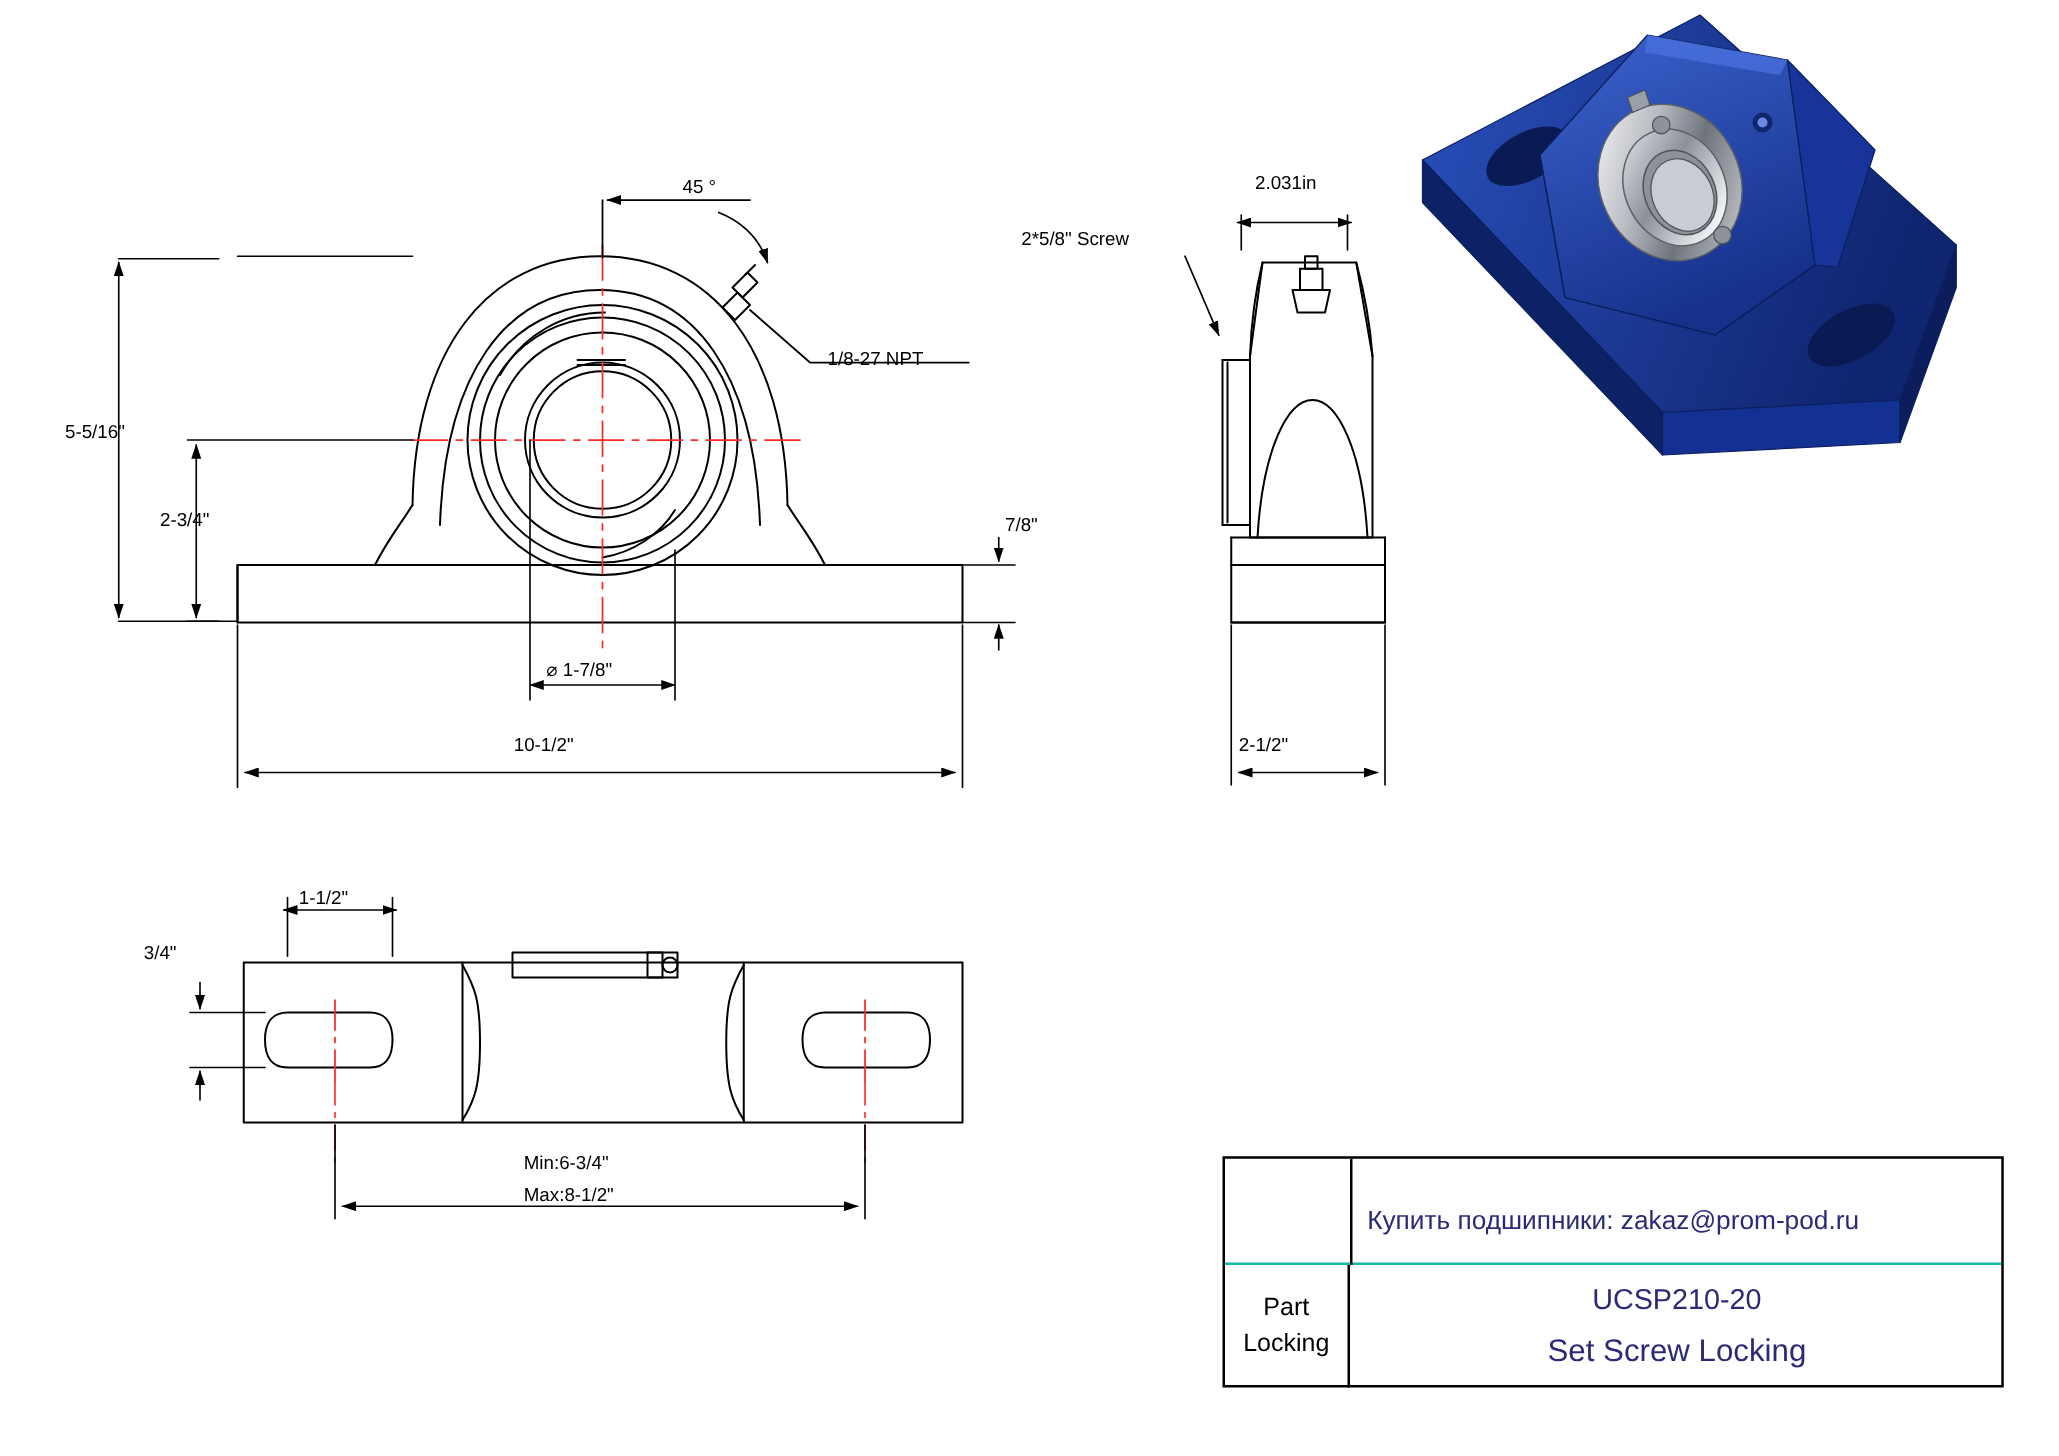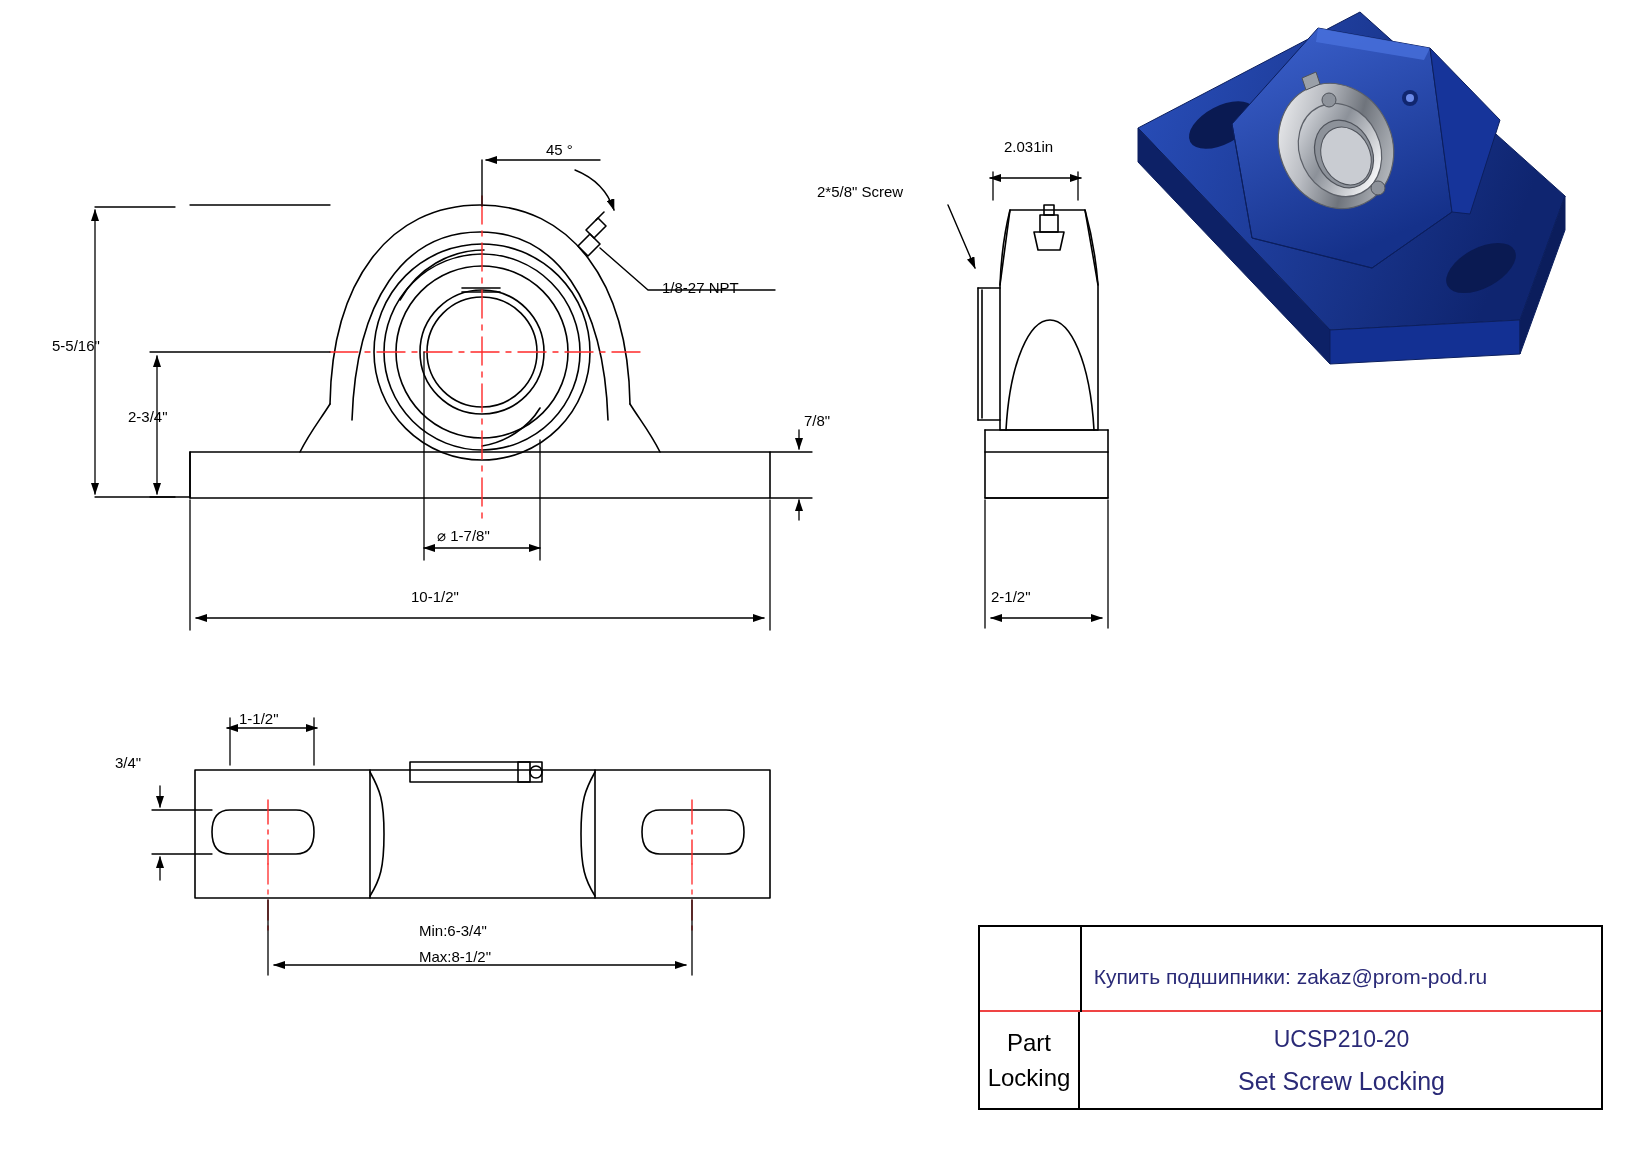--- a/index.html
+++ b/index.html
@@ -13,32 +13,32 @@
   }
   .stage{position:absolute;left:0;top:0;width:1647px;height:1165px;}
   svg.draw{position:absolute;left:0;top:0;width:1647px;height:1165px;}
   .lbl{position:absolute;white-space:nowrap;font-size:15px;color:#000;}
 
   
   .titleblock{
     position:absolute;left:978px;top:925px;width:625px;height:185px;
     border:2px solid #000;box-sizing:border-box;
   }
-  .tb-row1{position:absolute;left:0;top:0;width:100%;height:85px;border-bottom:2px solid #ef4444;box-sizing:border-box;padding-left:22px;}
+  .tb-row1{position:absolute;left:0;top:0;width:100%;height:85px;border-bottom:2px solid #14b8a6;box-sizing:border-box;padding-left:22px;}
   .tb-row1 .email{
     position:absolute;left:0;right:0;top:38px;text-align:center;
     font-size:21px;color:#2a2a77;
   }
   .tb-divider{position:absolute;left:100px;top:0;width:2px;height:85px;background:#000;}
   .tb-row2{position:absolute;left:0;top:85px;width:100%;height:98px;}
   .tb-cell-label{
     position:absolute;left:0;top:0;width:100px;height:98px;
     border-right:2px solid #000;box-sizing:border-box;
     display:flex;flex-direction:column;align-items:center;justify-content:center;
-    font-size:24px;line-height:1.45;
+    font-size:20px;line-height:1.45;
   }
   .tb-cell-value{
     position:absolute;left:102px;top:0;right:0;height:98px;
     display:flex;flex-direction:column;align-items:center;justify-content:center;
     line-height:1.5;
   }
   .tb-part{font-size:23px;color:#2a2a77;}
   .tb-sub{font-size:25px;color:#2a2a77;margin-top:6px;}
 </style>
 </head>

